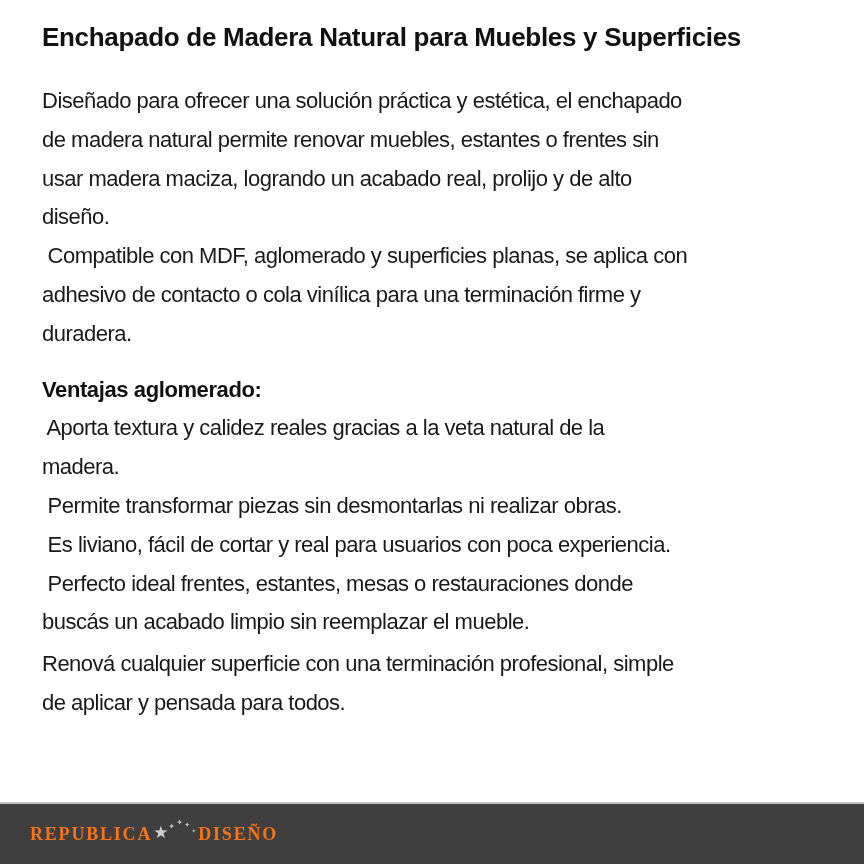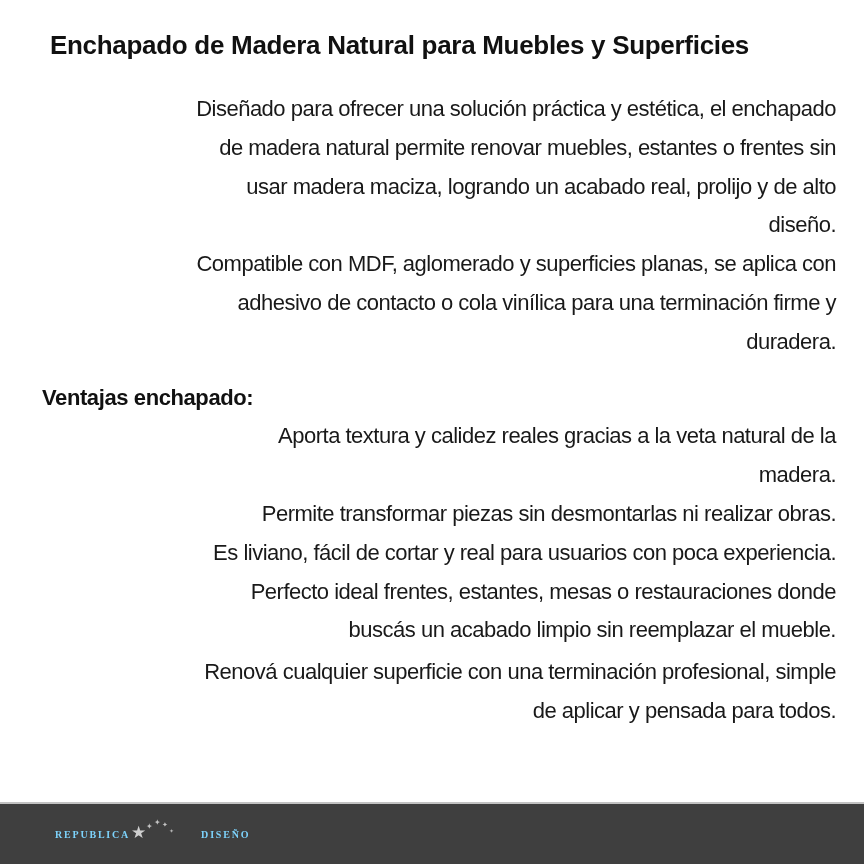--- a/index.html
+++ b/index.html
@@ -15,36 +15,35 @@
     position: relative;
     width: 864px;
     height: 864px;
     background: #ffffff;
   }
   .content {
     padding: 20px 28px 0 42px;
     overflow: hidden;
   }
   .title {
-    margin: 8px;
+    margin: 0;
     font-size: 26px;
     line-height: 34px;
     font-weight: bold;
     letter-spacing: -0.3px;
     color: #111111;
     white-space: pre;
   }
   .para {
     margin: 0;
     font-size: 22px;
     line-height: 38.8px;
     letter-spacing: -0.5px;
     color: #191919;
     white-space: pre;
-    text-align: right;
   }
   .intro { margin-top: 28px; }
   .heading {
     margin: 17px 0 0 0;
     font-size: 22px;
     line-height: 38.8px;
     letter-spacing: -0.4px;
     font-weight: bold;
     color: #111111;
     white-space: pre;
@@ -70,26 +69,25 @@
     align-items: center;
   }
   .logo {
     display: flex;
     align-items: center;
     margin-left: 30px;
     color: #c9c9c9;
   }
   .brand {
     font-family: "Liberation Serif", serif;
-    font-size: 10px;
+    font-size: 18px;
     font-weight: bold;
     letter-spacing: 1.8px;
-    color: #7dd3fc;
+    color: #f97316;
     white-space: pre;
-    margin-left: 25px;
   }
   .stars {
     position: relative;
     display: inline-block;
     width: 44px;
     height: 30px;
     margin: 0 1px;
   }
   .star-big {
     position: absolute;
@@ -118,21 +116,21 @@
     <h1 class="title">Enchapado de Madera Natural para Muebles y Superficies</h1>
 
     <p class="para intro">Diseñado para ofrecer una solución práctica y estética, el enchapado
 de madera natural permite renovar muebles, estantes o frentes sin
 usar madera maciza, logrando un acabado real, prolijo y de alto
 diseño.
  Compatible con MDF, aglomerado y superficies planas, se aplica con
 adhesivo de contacto o cola vinílica para una terminación firme y
 duradera.</p>
 
-    <h2 class="heading">Ventajas enchapado:</h2>
+    <h2 class="heading">Ventajas aglomerado:</h2>
 
     <div class="list">
       <p class="para"> Aporta textura y calidez reales gracias a la veta natural de la
 madera.</p>
       <p class="para"> Permite transformar piezas sin desmontarlas ni realizar obras.</p>
       <p class="para"> Es liviano, fácil de cortar y real para usuarios con poca experiencia.</p>
       <p class="para"> Perfecto ideal frentes, estantes, mesas o restauraciones donde
 buscás un acabado limpio sin reemplazar el mueble.</p>
     </div>
 

